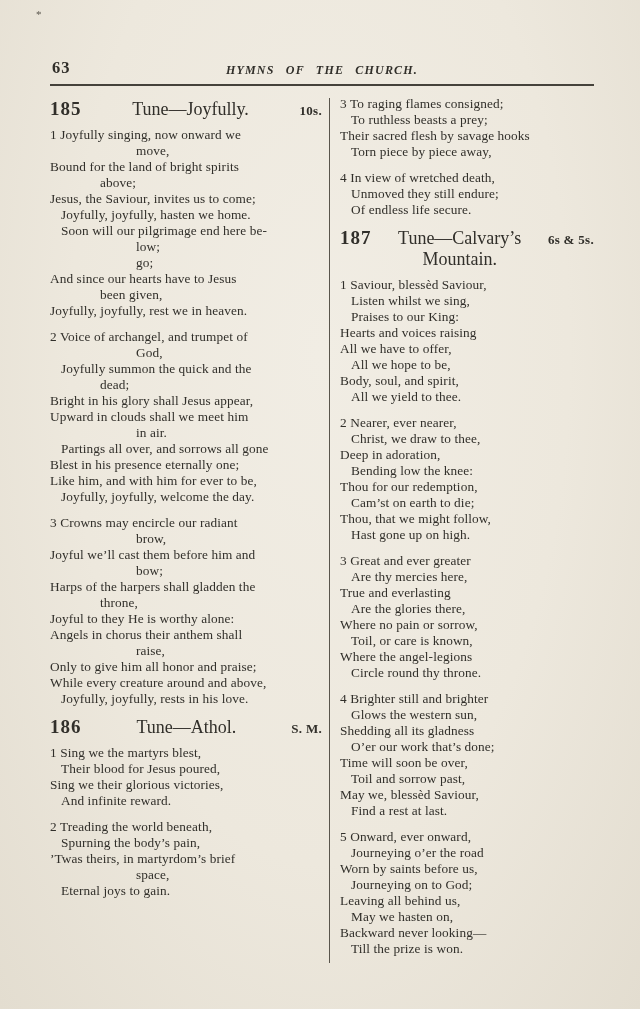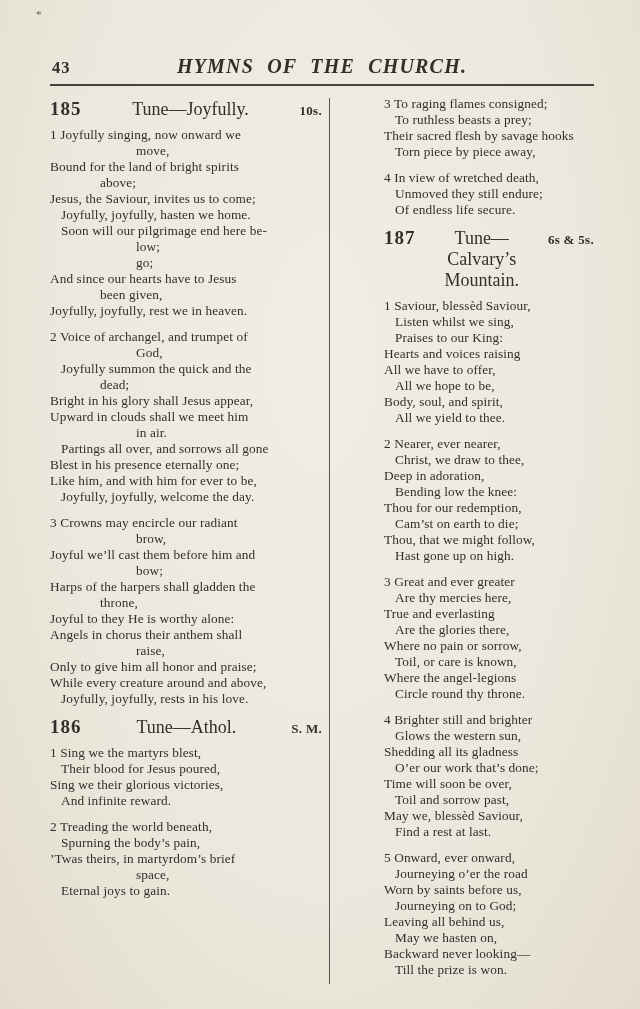--- a/index.html
+++ b/index.html
@@ -20,27 +20,27 @@
   }
   .page-header { position:relative; height:24px; margin-bottom:4px; }
   .page-number {
     position:absolute; left:2px; bottom:0;
     font-weight:bold; font-size:16.5px; letter-spacing:1px;
   }
   .running-title {
     position:absolute; left:0; right:0; bottom:0;
     text-align:center;
     font-style:italic; font-weight:bold;
-    font-size:20px; letter-spacing:1.2px; word-spacing:7px;
+    font-size:12px; letter-spacing:1.2px; word-spacing:7px;
   }
   .header-rule { height:2px; background:#45423b; margin:6px 0 10px 0; }
   .columns { display:flex; align-items:stretch; }
   .col-left  { flex:0 0 276px; padding-right:4px; }
   .col-divider { width:1px; background:#59554c; margin:2px 9px 4px 3px; }
-  .col-right { flex:1; padding-left:1px;margin-left:44px; }
+  .col-right { flex:1; padding-left:1px; }
   .hymn-heading { display:flex; align-items:baseline; margin:3px 0 7px 0;gap:12px; }
   .col-left .hymn-heading.not-first, .col-right .hymn-heading { margin-top:8px; }
   .hymn-number { font-weight:bold; font-size:19px; letter-spacing:1px; line-height:20px; }
   .hymn-tune   { flex:1; text-align:center; font-size:18px; }
   .hymn-meter  { font-size:13px; font-weight:bold; letter-spacing:.3px; }
   .stanza { margin-bottom:10px; }
   .line {
     font-size:13.3px; line-height:16px;
     white-space:nowrap; letter-spacing:.1px;
   }
@@ -48,21 +48,21 @@
   .i2 { padding-left:50px; }
   .i3 { padding-left:86px; }
 </style>
 </head>
 <body>
 
 <div class="page">
   <div class="scan-speck">*</div>
 
   <div class="page-header">
-    <span class="page-number">43</span>
+    <span class="page-number">63</span>
     <span class="running-title">HYMNS OF THE CHURCH.</span>
   </div>
 
   <div class="header-rule"></div>
 
   <div class="columns">
     <div class="col-left">
         <div class="hymn-heading">
           <span class="hymn-number">185</span>
           <span class="hymn-tune">Tune—Joyfully.</span>

